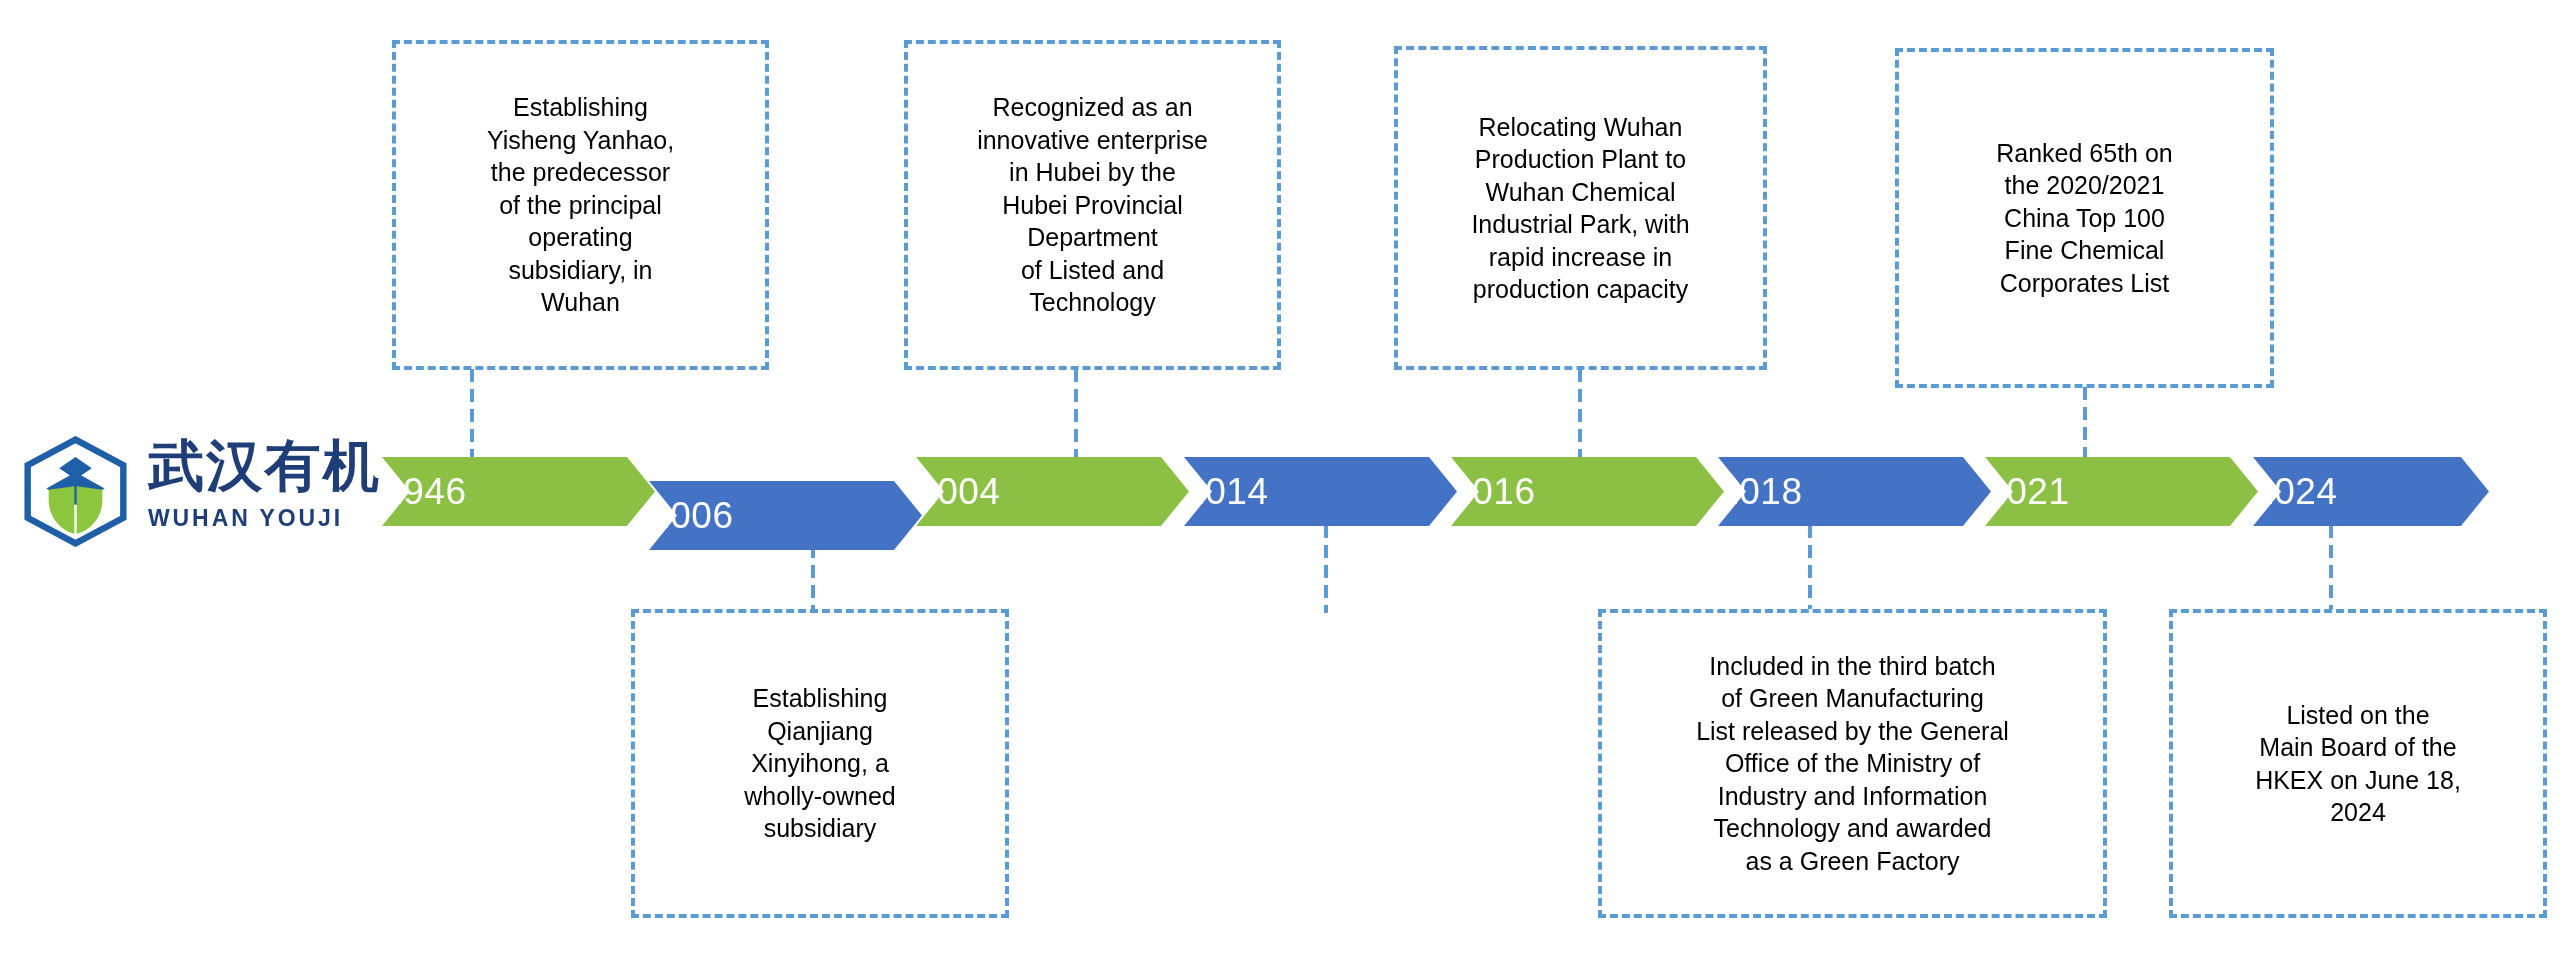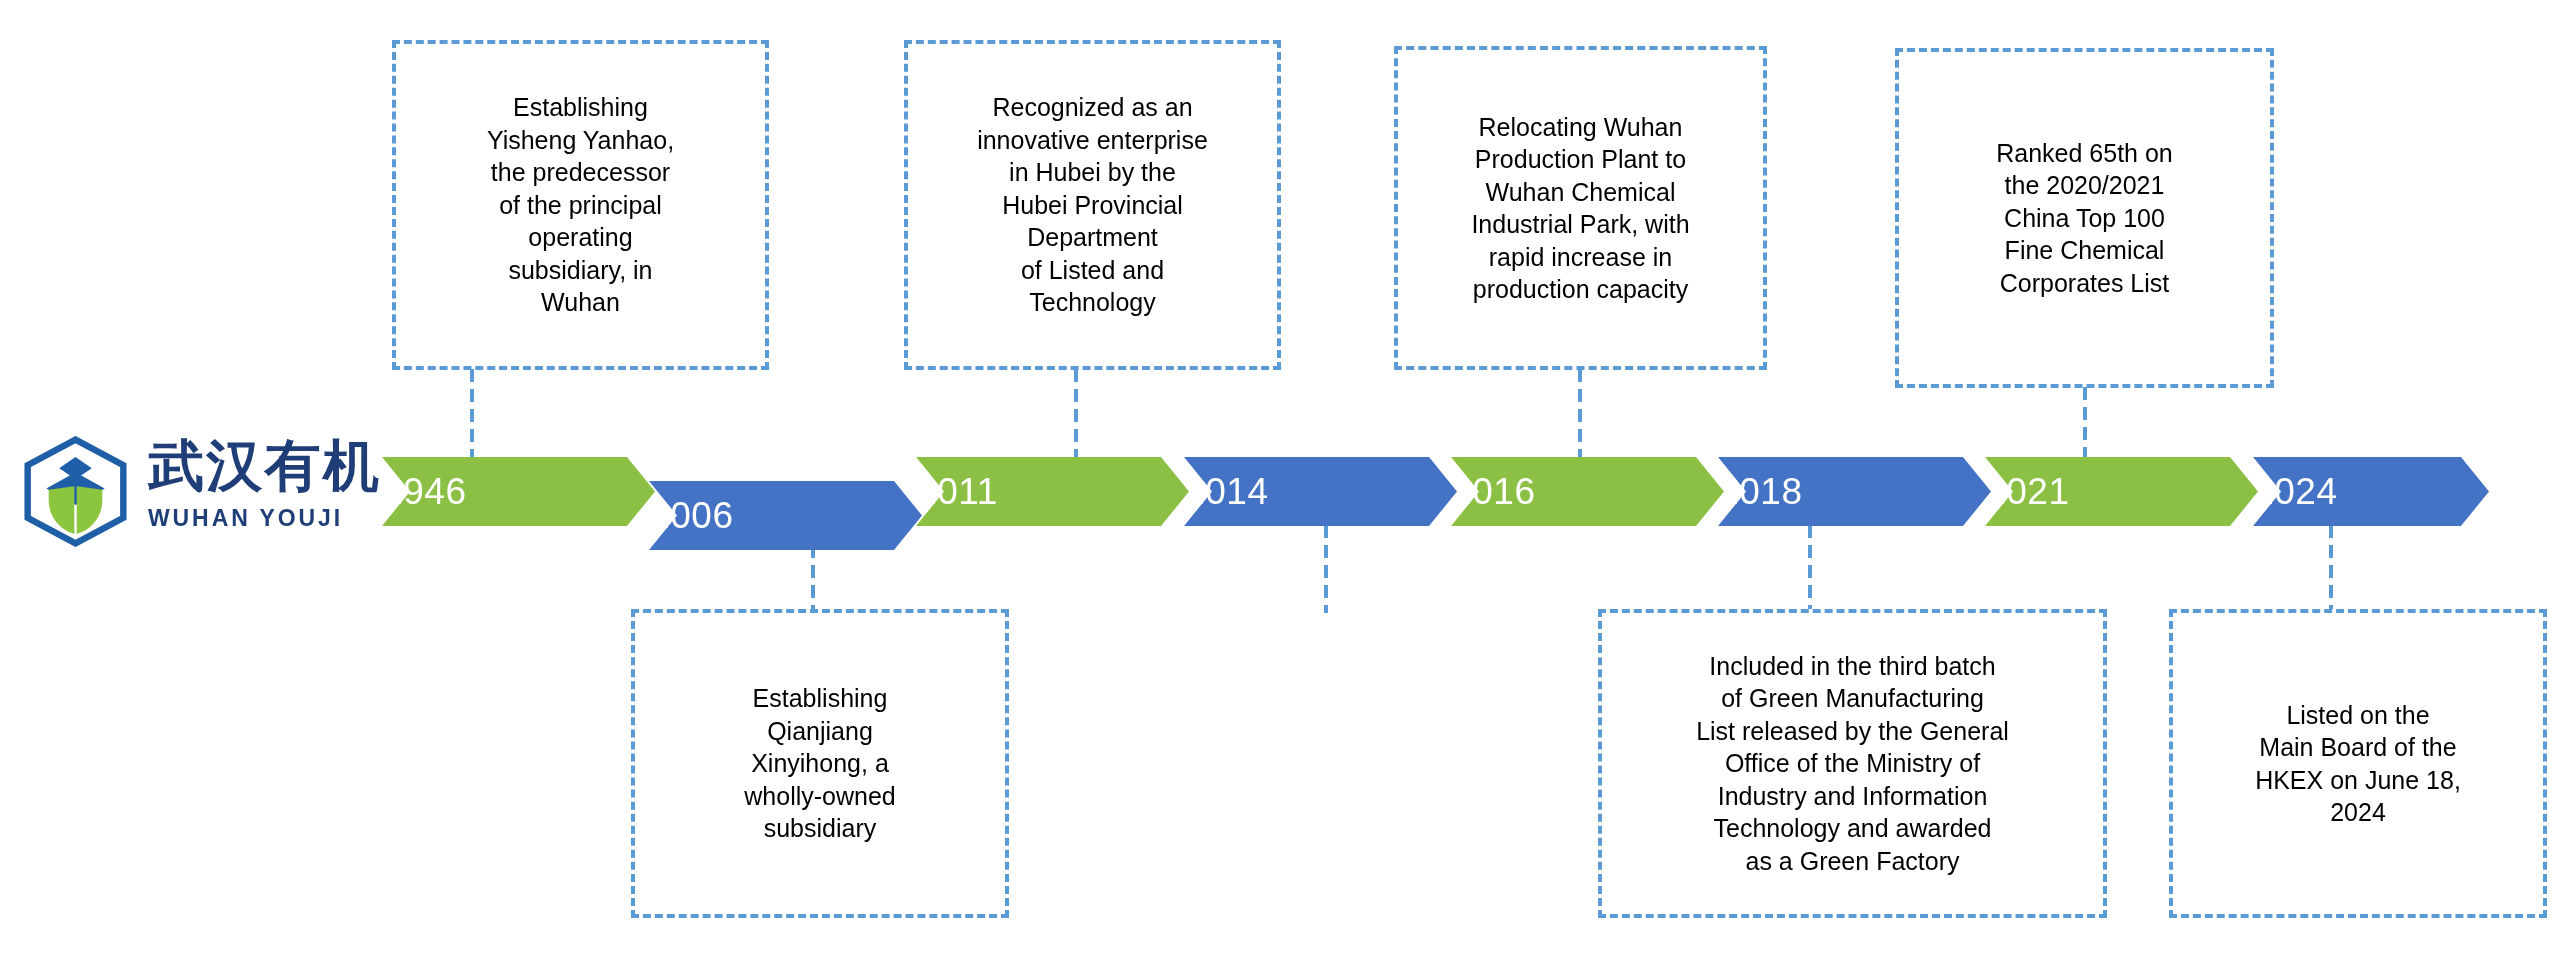--- a/index.html
+++ b/index.html
@@ -101,21 +101,21 @@
       </div>
       <span class="yr">2006</span>
     </div>
 
     <div class="seg" style="left:534px;width:273px;">
       <div class="body">
         <svg width="273" height="69" viewBox="0 0 468 118" preserveAspectRatio="none">
           <polygon points="0,0 420,0 468,59 420,118 0,118 48,59" fill="#8CC044"></polygon>
         </svg>
       </div>
-      <span class="yr">2011</span>
+      <span class="yr">2004</span>
     </div>
 
     <div class="seg" style="left:802px;width:273px;">
       <div class="body">
         <svg width="273" height="69" viewBox="0 0 468 118" preserveAspectRatio="none">
           <polygon points="0,0 420,0 468,59 420,118 0,118 48,59" fill="#4472C4"></polygon>
         </svg>
       </div>
       <span class="yr">2014</span>
     </div>

